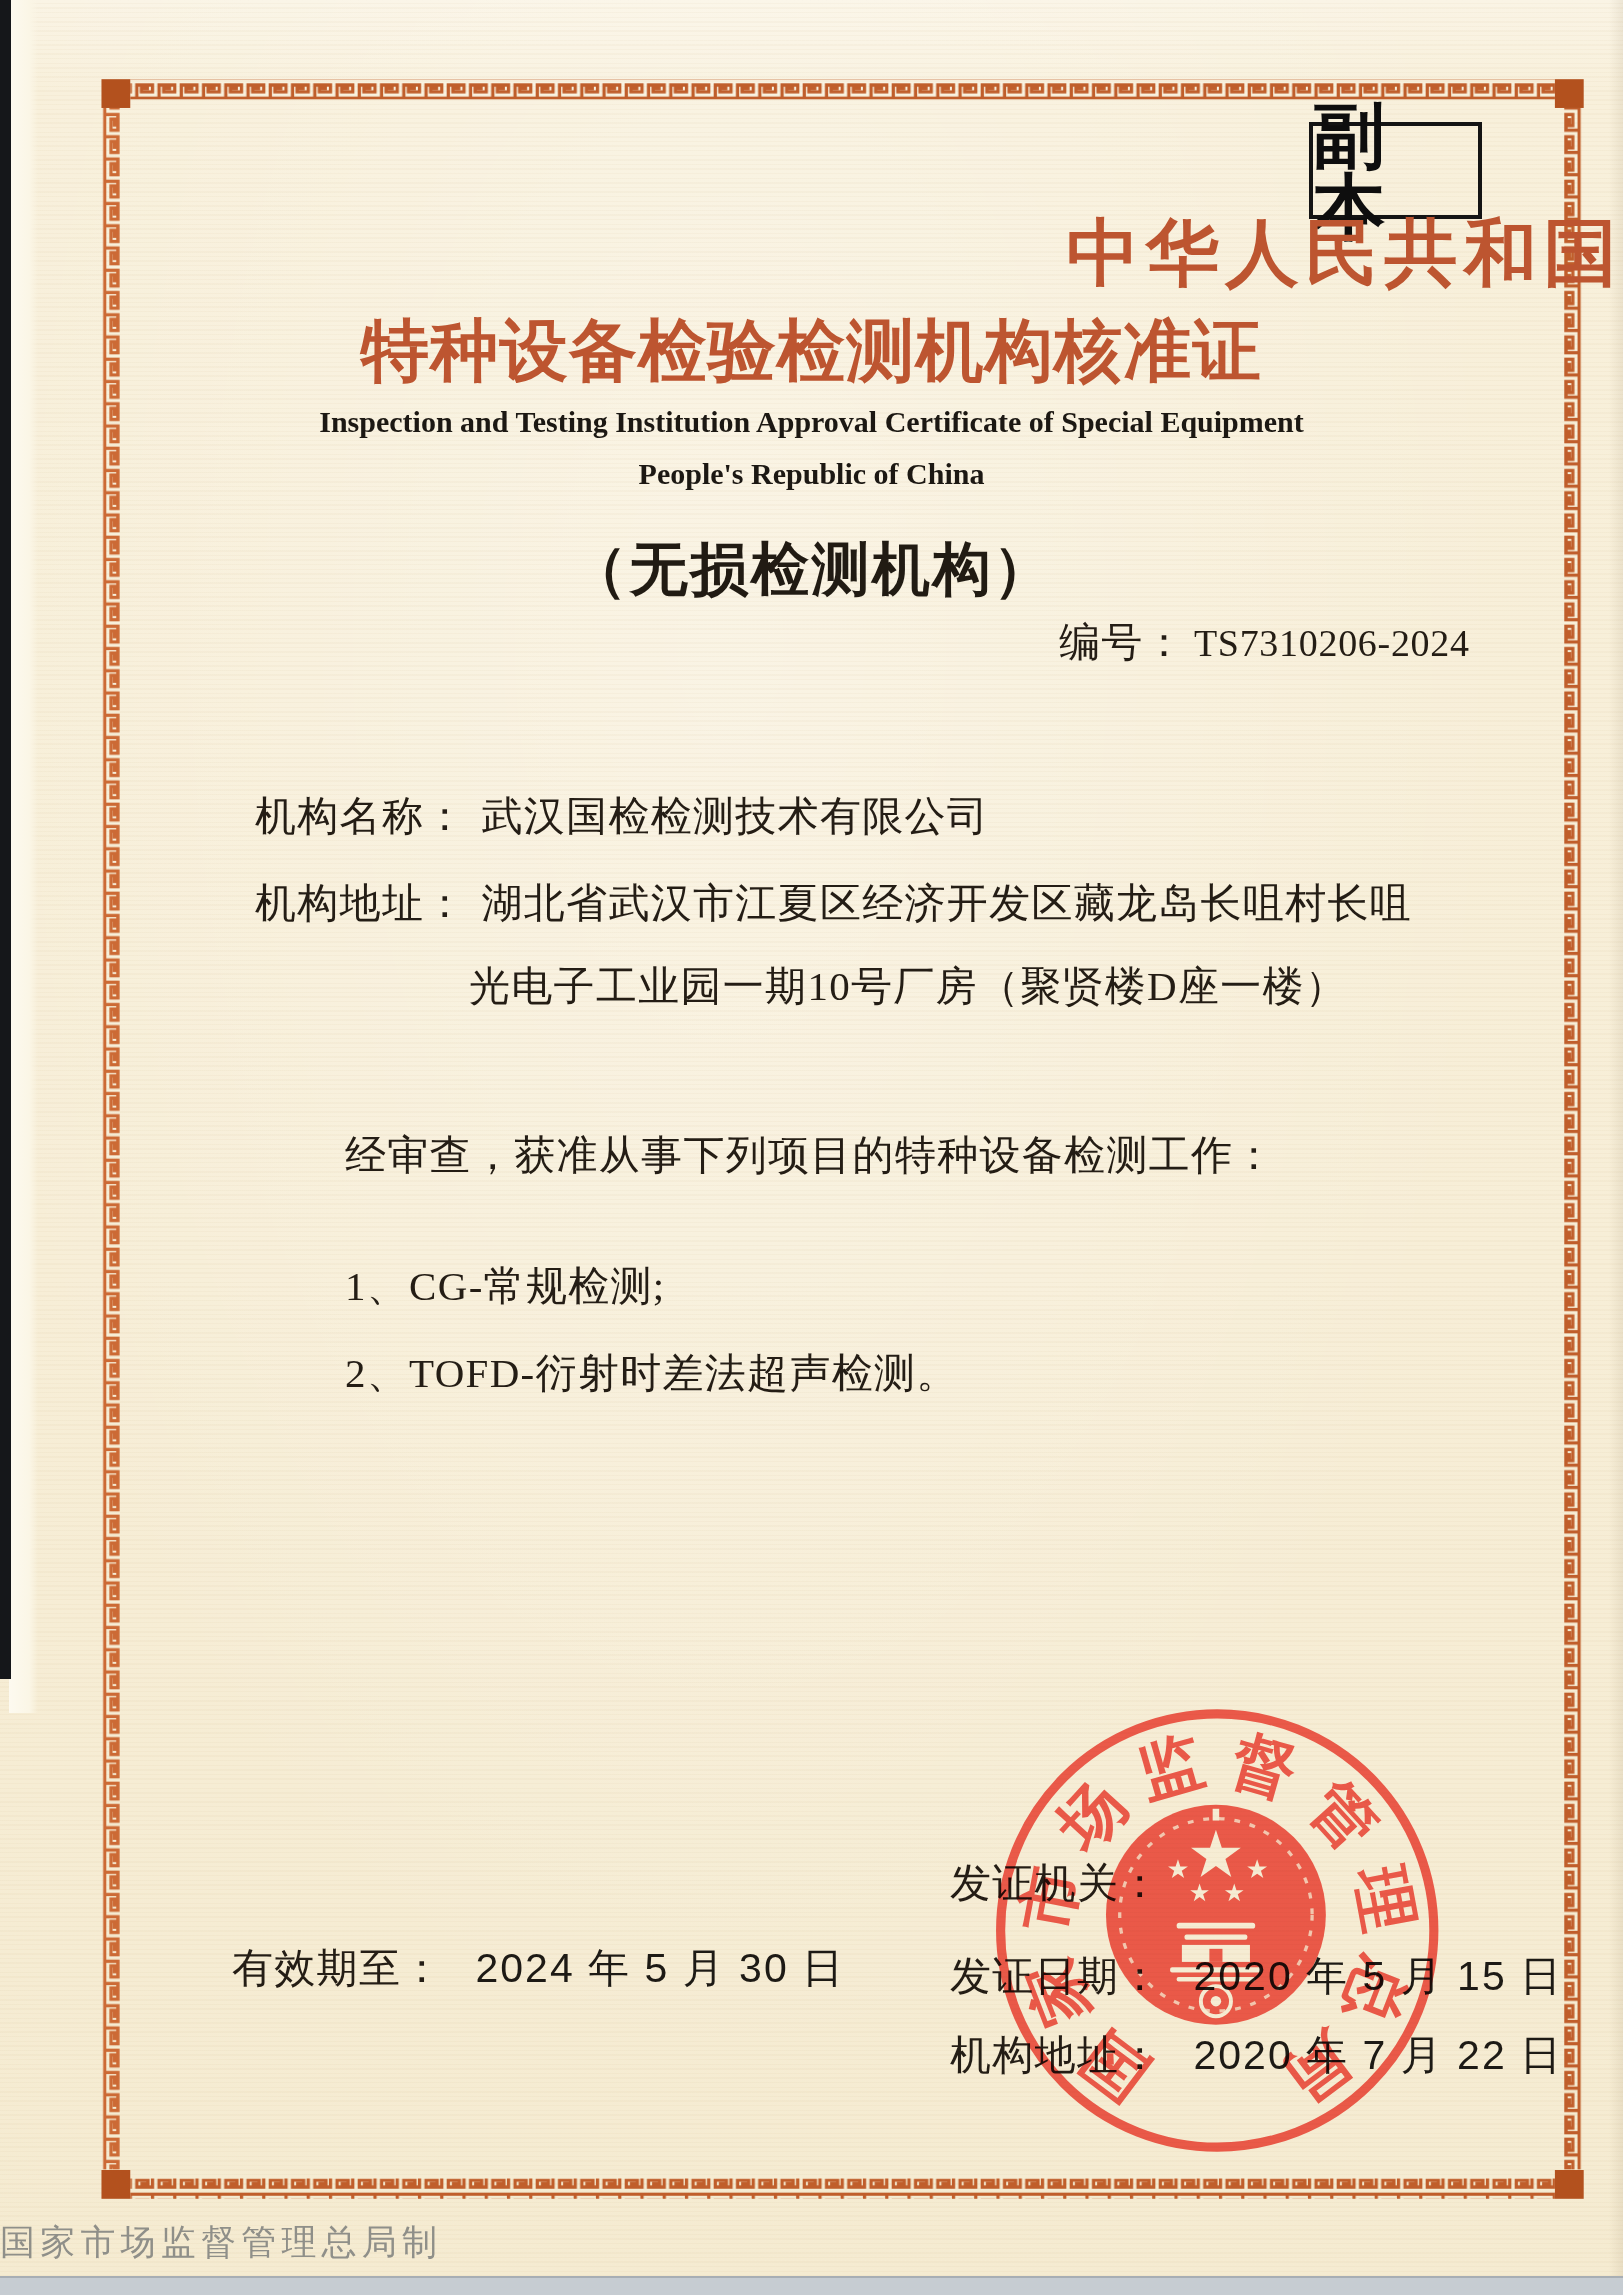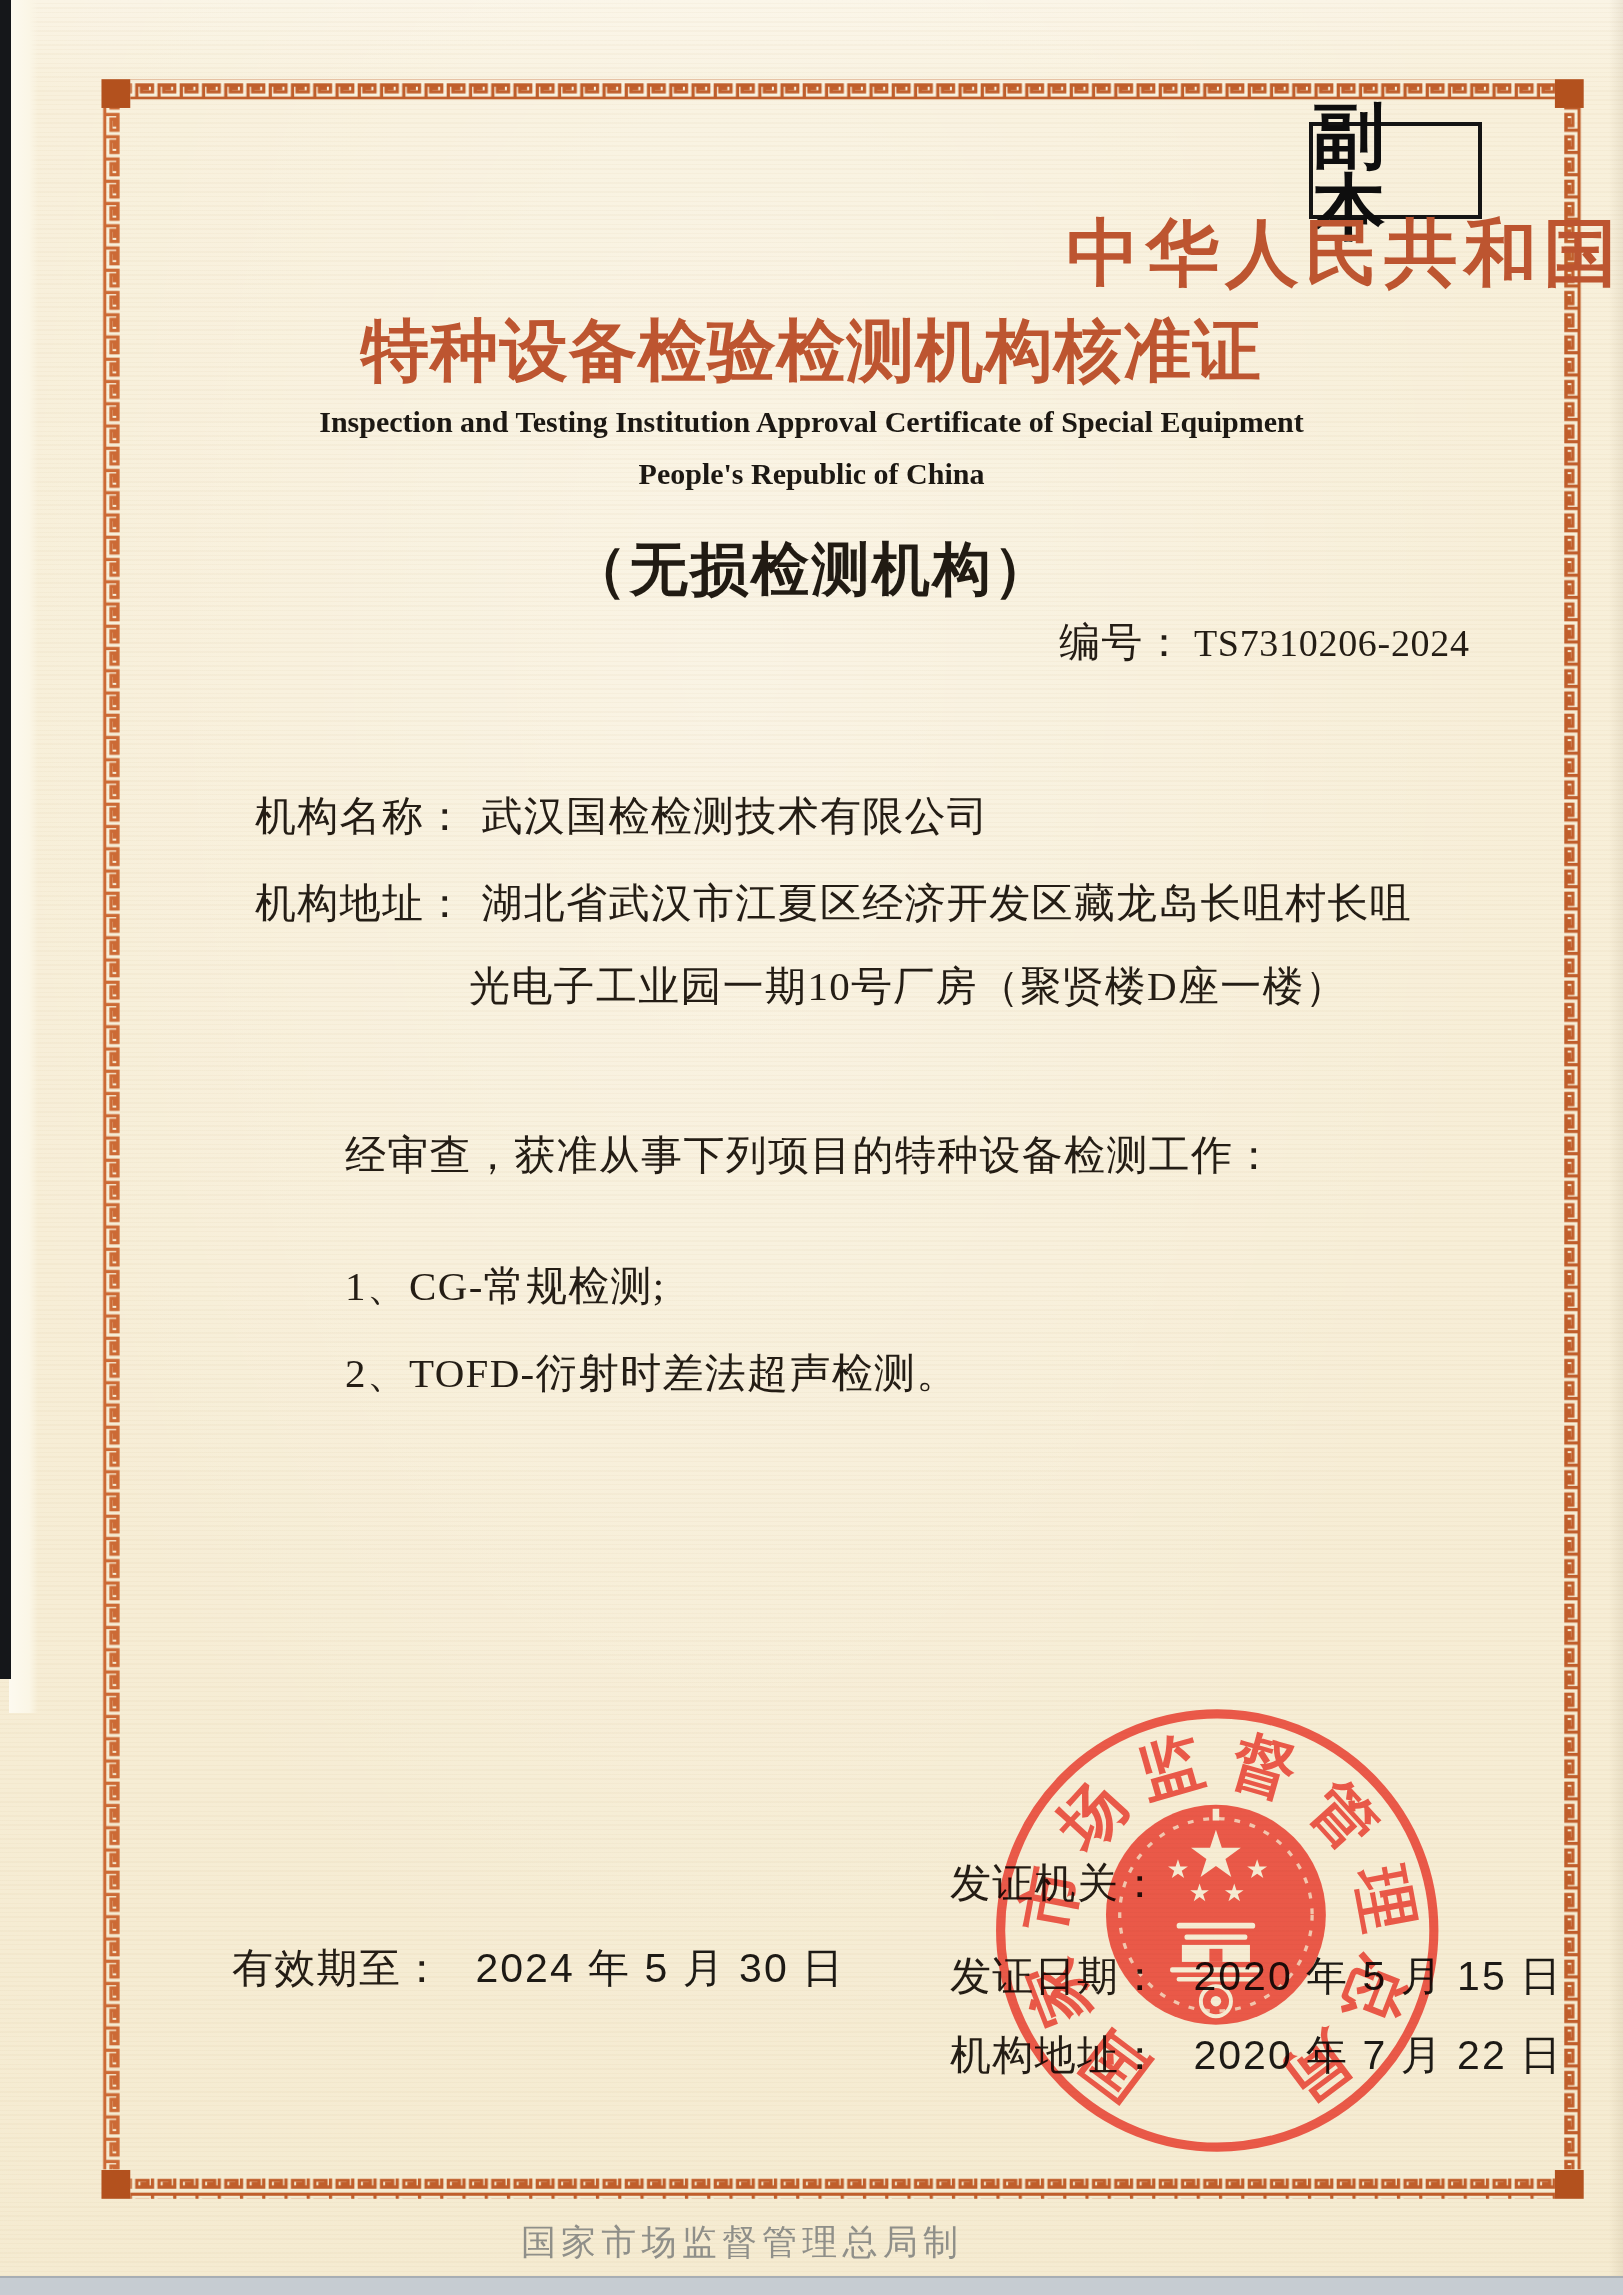--- a/index.html
+++ b/index.html
@@ -60,21 +60,21 @@
   .r-approve{left:232px;top:1860px;}
   .r-valid{left:232px;top:1945px;}
   .r-issuer{left:950px;top:1860px;}
   .r-issued{left:950px;top:1953px;}
   .r-changed{left:950px;top:2032px;}
   .date-val{
     font-family:"Liberation Sans",sans-serif;font-size:41px;font-weight:500;
     letter-spacing:2px;margin-left:32px;color:#1d1a15;
   }
   .r-footer{
-    left:0;width:1484px;top:2223px;text-align:center;
+    left:0;width:1484px;top:2223px;
     font-size:35px;color:#8f8f89;letter-spacing:5.2px;z-index:3;
   }
 
   .seal{position:absolute;left:0;top:0;z-index:5;mix-blend-mode:multiply;opacity:0.93;}
   .seal-char{font-family:"Liberation Serif",serif;font-size:97px;font-weight:700;fill:#f2544a;}
 </style>
 </head>
 <body>
 
 <div class="page">

